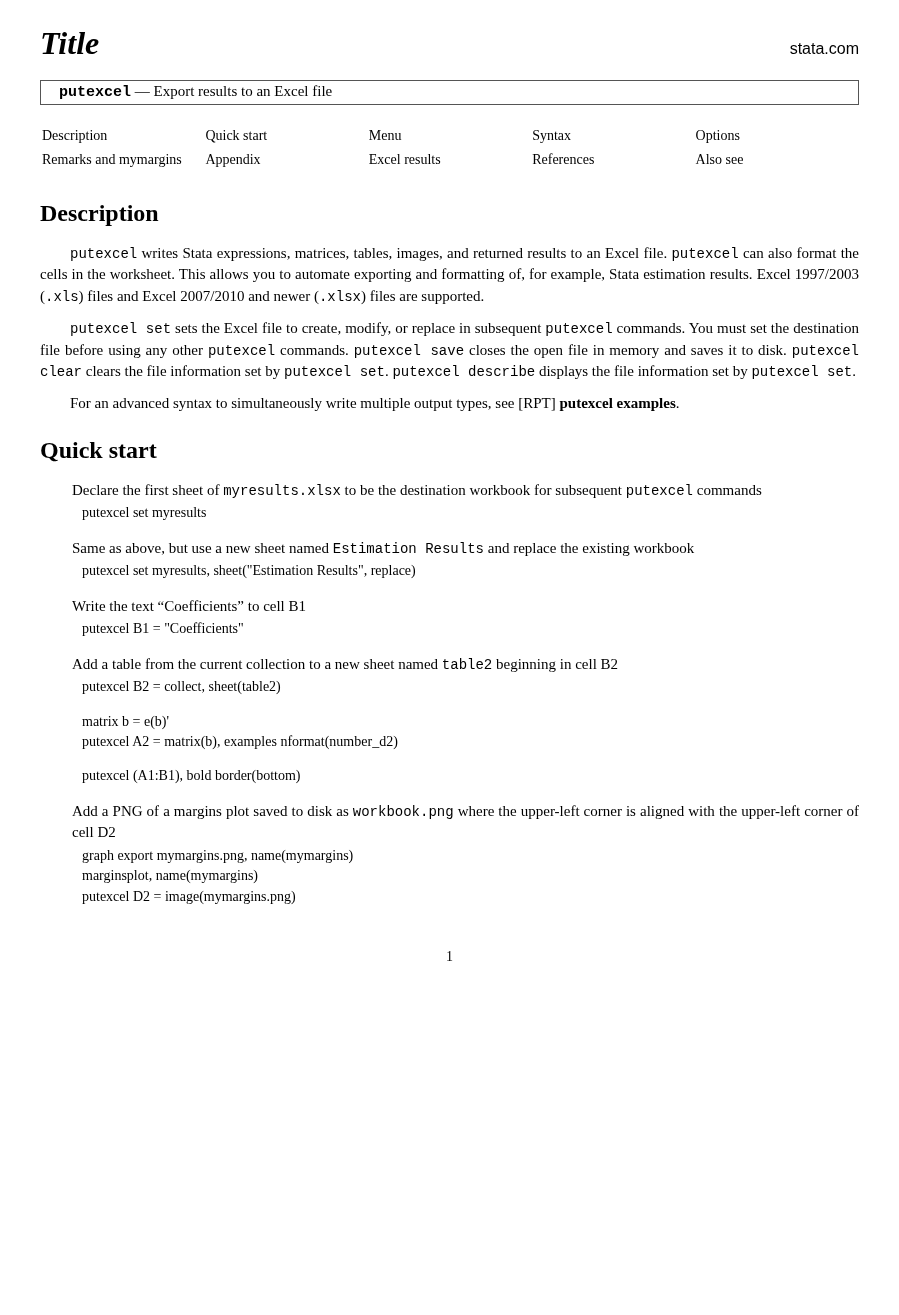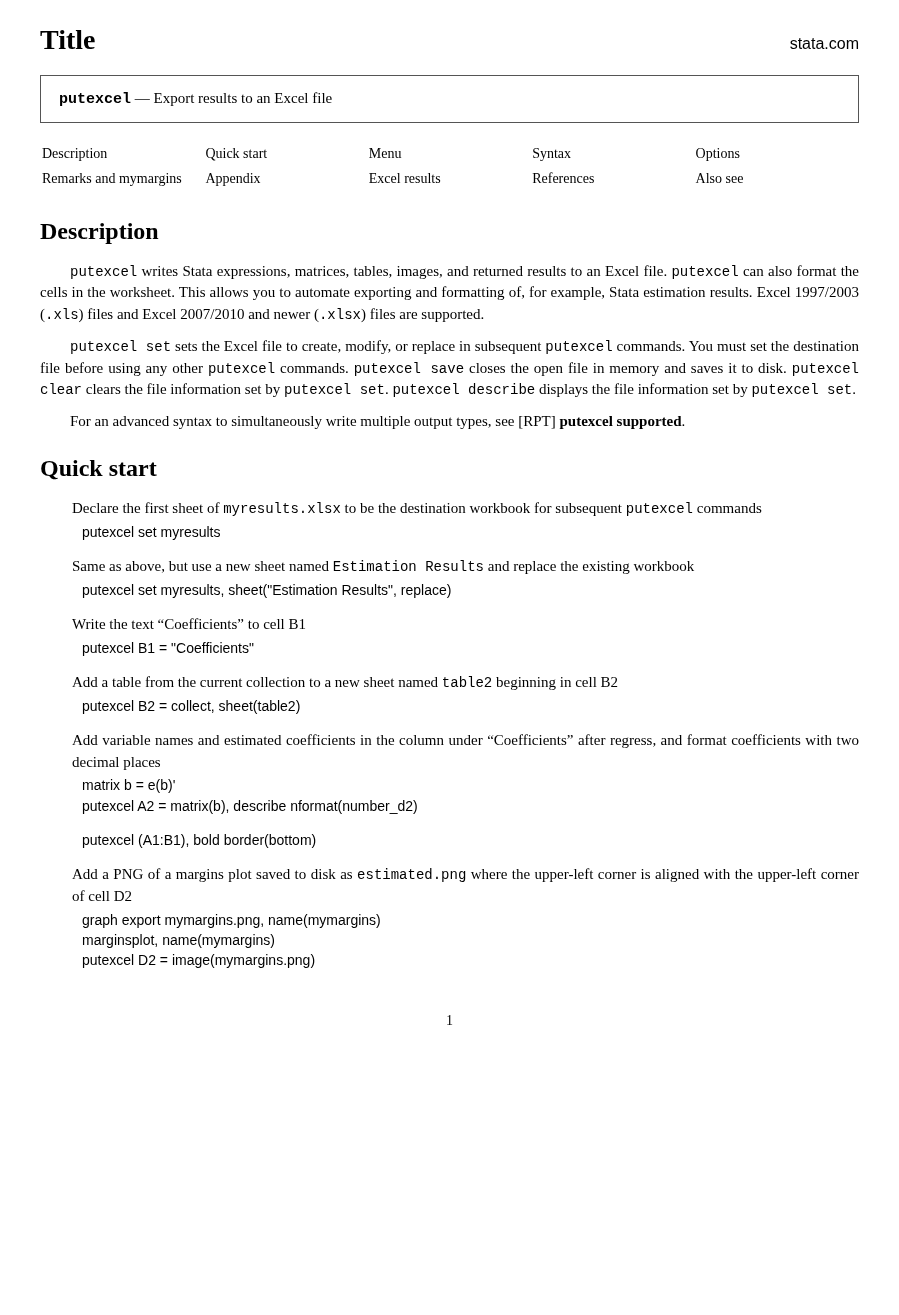--- a/index.html
+++ b/index.html
@@ -13,31 +13,32 @@
       max-width: 899px;
       margin: 0 auto;
     }
     .header-bar {
       display: flex;
       justify-content: space-between;
       align-items: baseline;
       margin-bottom: 14px;
     }
     .title-text {
-      font-size: 28px;
+      font-size: 32px;
       font-weight: bold;
+      font-style: italic;
     }
     .stata-com {
       font-size: 16px;
       font-family: Arial, sans-serif;
       text-align: right;
     }
     .title-box {
       border: 1px solid #555;
-      padding: 12px 18px;
+      padding: 0 18px;
       margin-bottom: 18px;
       font-size: 15px;
     }
     .title-box .cmd {
       font-family: "Courier New", Courier, monospace;
       font-weight: bold;
     }
     .nav-table {
       margin: 0 0 22px 0;
       width: 100%;
@@ -73,21 +74,21 @@
     }
     .qs-item {
       margin-bottom: 14px;
     }
     .qs-item .qs-text {
       text-align: justify;
       margin-bottom: 2px;
       margin-left: 32px;
     }
     .qs-item .qs-code {
-      font-family: Liberation Sans, sans-serif;
+      font-family: Liberation Serif, serif;
       font-size: 14px;
       margin-left: 3em;
     }
     .qs-item .qs-code-line {
       display: block;
     }
     .page-number {
       text-align: center;
       margin-top: 40px;
       font-size: 14px;
@@ -133,21 +134,21 @@
 
   <p>
     <code>putexcel</code> writes Stata expressions, matrices, tables, images, and returned results to an Excel file. <code>putexcel</code> can also format the cells in the worksheet. This allows you to automate exporting and formatting of, for example, Stata estimation results. Excel 1997/2003 (<code>.xls</code>) files and Excel 2007/2010 and newer (<code>.xlsx</code>) files are supported.
   </p>
 
   <p>
     <code>putexcel set</code> sets the Excel file to create, modify, or replace in subsequent <code>putexcel</code> commands. You must set the destination file before using any other <code>putexcel</code> commands. <code>putexcel save</code> closes the open file in memory and saves it to disk. <code>putexcel clear</code> clears the file information set by <code>putexcel set</code>. <code>putexcel describe</code> displays the file information set by <code>putexcel set</code>.
   </p>
 
   <p class="advanced-note">
-    For an advanced syntax to simultaneously write multiple output types, see [RPT] <strong>putexcel supported</strong>.
+    For an advanced syntax to simultaneously write multiple output types, see [RPT] <strong>putexcel examples</strong>.
   </p>
 </div>
 
 <div class="quickstart-section">
   <div class="section-heading">Quick start</div>
 
   <div class="qs-item">
     <div class="qs-text">Declare the first sheet of <code>myresults.xlsx</code> to be the destination workbook for subsequent <code>putexcel</code> commands</div>
     <div class="qs-code">
       <span class="qs-code-line">putexcel set myresults</span>
@@ -169,35 +170,34 @@
   </div>
 
   <div class="qs-item">
     <div class="qs-text">Add a table from the current collection to a new sheet named <code>table2</code> beginning in cell B2</div>
     <div class="qs-code">
       <span class="qs-code-line">putexcel B2 = collect, sheet(table2)</span>
     </div>
   </div>
 
   <div class="qs-item">
-    <div class="qs-text">Add variable names and estimated coefficients in the column under “Coefficients” after regress, and format coefficients with two decimal places</div>
     <div class="qs-code">
       <span class="qs-code-line">matrix b = e(b)'</span>
-      <span class="qs-code-line">putexcel A2 = matrix(b), describe nformat(number_d2)</span>
+      <span class="qs-code-line">putexcel A2 = matrix(b), examples nformat(number_d2)</span>
     </div>
   </div>
 
   <div class="qs-item">
     <div class="qs-code">
       <span class="qs-code-line">putexcel (A1:B1), bold border(bottom)</span>
     </div>
   </div>
 
   <div class="qs-item">
-    <div class="qs-text">Add a PNG of a margins plot saved to disk as <code>estimated.png</code> where the upper-left corner is aligned with the upper-left corner of cell D2</div>
+    <div class="qs-text">Add a PNG of a margins plot saved to disk as <code>workbook.png</code> where the upper-left corner is aligned with the upper-left corner of cell D2</div>
     <div class="qs-code">
       <span class="qs-code-line">graph export mymargins.png, name(mymargins)</span>
       <span class="qs-code-line">marginsplot, name(mymargins)</span>
       <span class="qs-code-line">putexcel D2 = image(mymargins.png)</span>
     </div>
   </div>
 </div>
 
 <div class="page-number">1</div>
 

